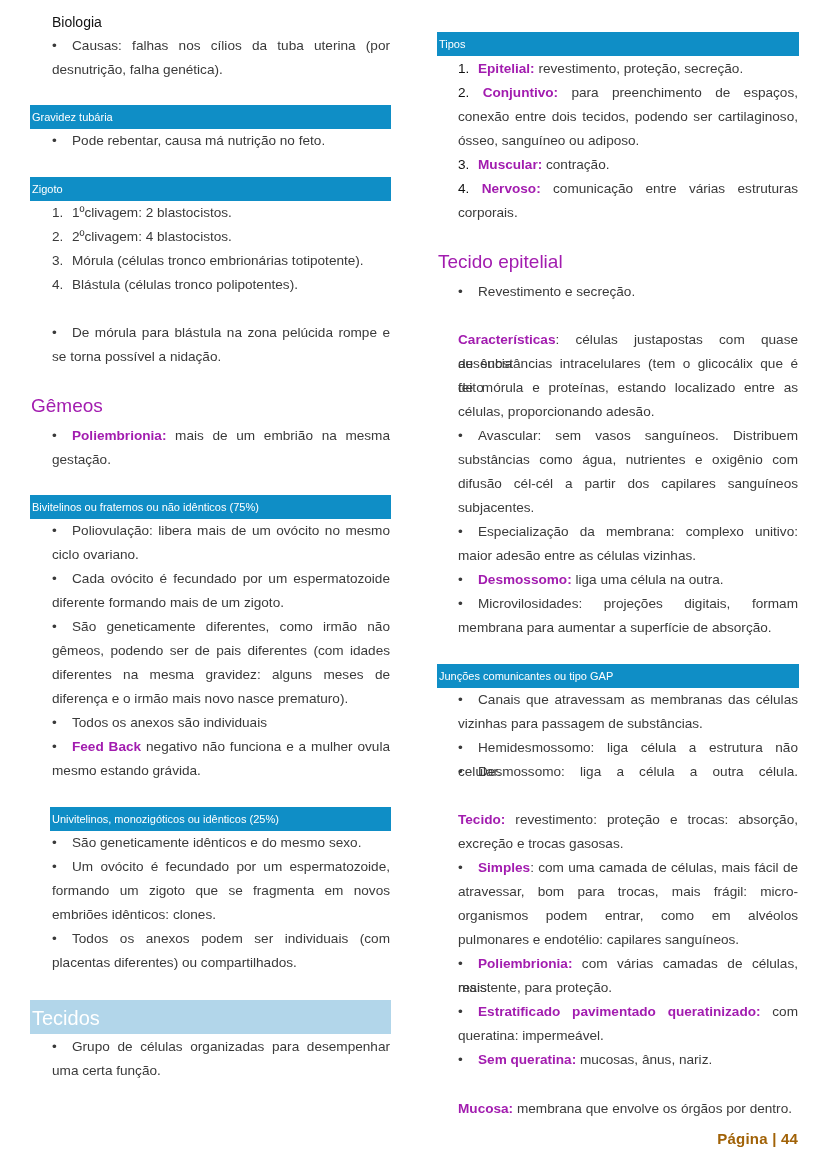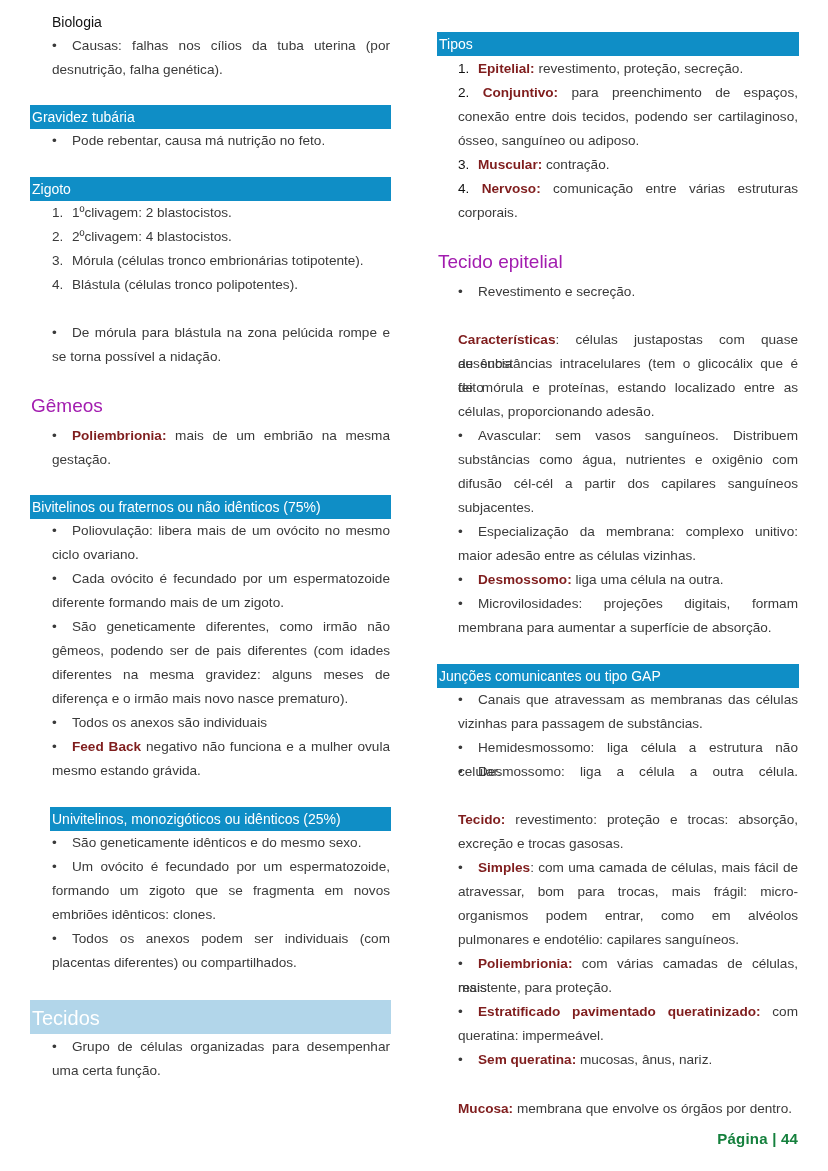--- a/index.html
+++ b/index.html
@@ -4,28 +4,28 @@
 <style>
   html, body { margin: 0; padding: 0; background: #ffffff; }
   body { width: 828px; height: 1171px; position: relative; overflow: hidden;
          font-family: "Liberation Sans", "DejaVu Sans", sans-serif; color: #3a3a3a; font-size: 13.6px; }
   .col { position: absolute; top: 0; }
   .left { left: 0; width: 414px; }
   .right { left: 414px; width: 414px; }
   .abs { position: absolute; }
   .p { position: absolute; line-height: 24px; text-align: justify; text-align-last: left; }
   .pj { text-align-last: justify; }
-  .bar { position: absolute; height: 24px; background: #0f8ec6; color: #ffffff; font-size: 14px; line-height: 24px; padding-left: 2px; box-sizing: border-box; white-space: nowrap; }
+  .bar { position: absolute; height: 24px; background: #0f8ec6; color: #ffffff; font-size: 11px; line-height: 24px; padding-left: 2px; box-sizing: border-box; white-space: nowrap; }
   .bar-light { position: absolute; height: 34px; background: #b2d6ea; color: #ffffff; font-size: 20px; line-height: 36px; padding-left: 2px; box-sizing: border-box; }
   .h-purple { position: absolute; color: #a21caf; font-size: 19px; line-height: 28px; }
-  b, .b { color: #7f1d1d; font-weight: bold; }
+  b, .b { color: #a21caf; font-weight: bold; }
   .bul { display: inline-block; width: 20px; }
   .num { display: inline-block; width: 20px; }
   .bl { color: #111; }
-  .page-num { position: absolute; right: 30px; top: 1130px; font-size: 15px; color: #15803d; font-weight: bold; letter-spacing: 0.2px; }
+  .page-num { position: absolute; right: 30px; top: 1130px; font-size: 15px; color: #a16207; font-weight: bold; letter-spacing: 0.2px; }
 </style>
 </head>
 <body>
 
 <div class="col left">
 
   <div class="abs" style="left:52px; top:10px; font-size:14px; line-height:24px; color:#111;">Biologia</div>
 
   <div class="p pj" style="left:52px; top:34px; width:338px;"><span class="bul">•</span><span>Causas: falhas nos cílios da tuba uterina (por</span></div>
   <div class="p" style="left:52px; top:58px; width:338px;">desnutrição, falha genética).</div>

